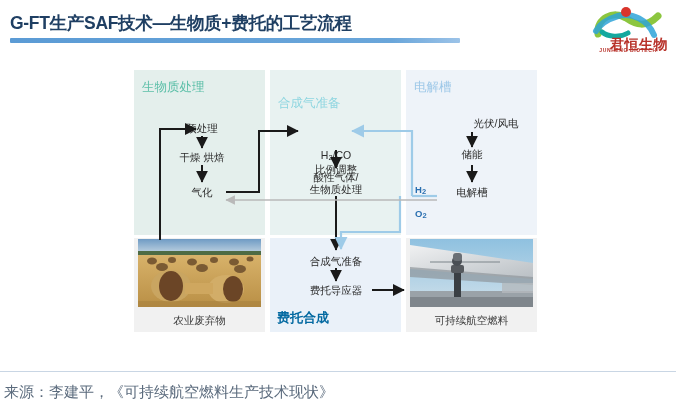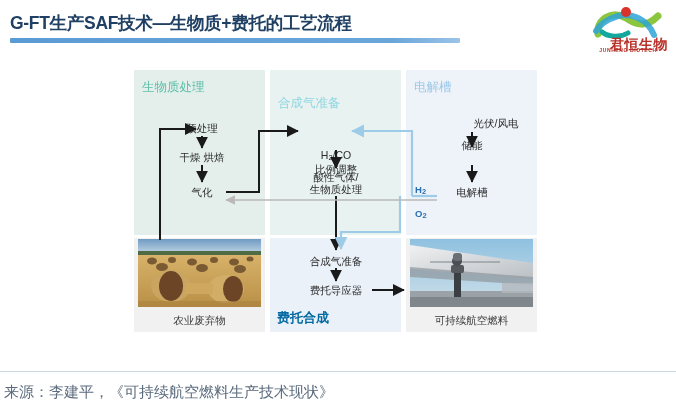--- a/index.html
+++ b/index.html
@@ -57,21 +57,21 @@
   .node.two{line-height:11.5px;}
 
   .n-pre   {left:175px;top:123px;width:54px;}
   .n-dry   {left:163px;top:152px;width:78px;}
   .n-gas   {left:180px;top:187px;width:44px;}
 
   .n-h2co  {left:305px;top:130px;width:62px;margin-top:20px;}
   .n-acid  {left:296px;top:172px;width:80px;}
 
   .n-pv    {left:457px;top:118px;width:78px;}
-  .n-store {left:446px;top:140px;width:52px;}
+  .n-store {left:446px;top:149px;width:52px;}
   .n-elec  {left:440px;top:187px;width:64px;}
 
   .n-ftr   {left:298px;top:256px;width:76px;}
   .n-post  {left:304px;top:285px;width:64px;}
 
   .sub{font-size:7.5px;vertical-align:-1px;}
 
   
   .g-lab{position:absolute;font-size:9.5px;font-weight:bold;color:#2a6fb0;}
   .g-h2{left:415px;top:184px;}

